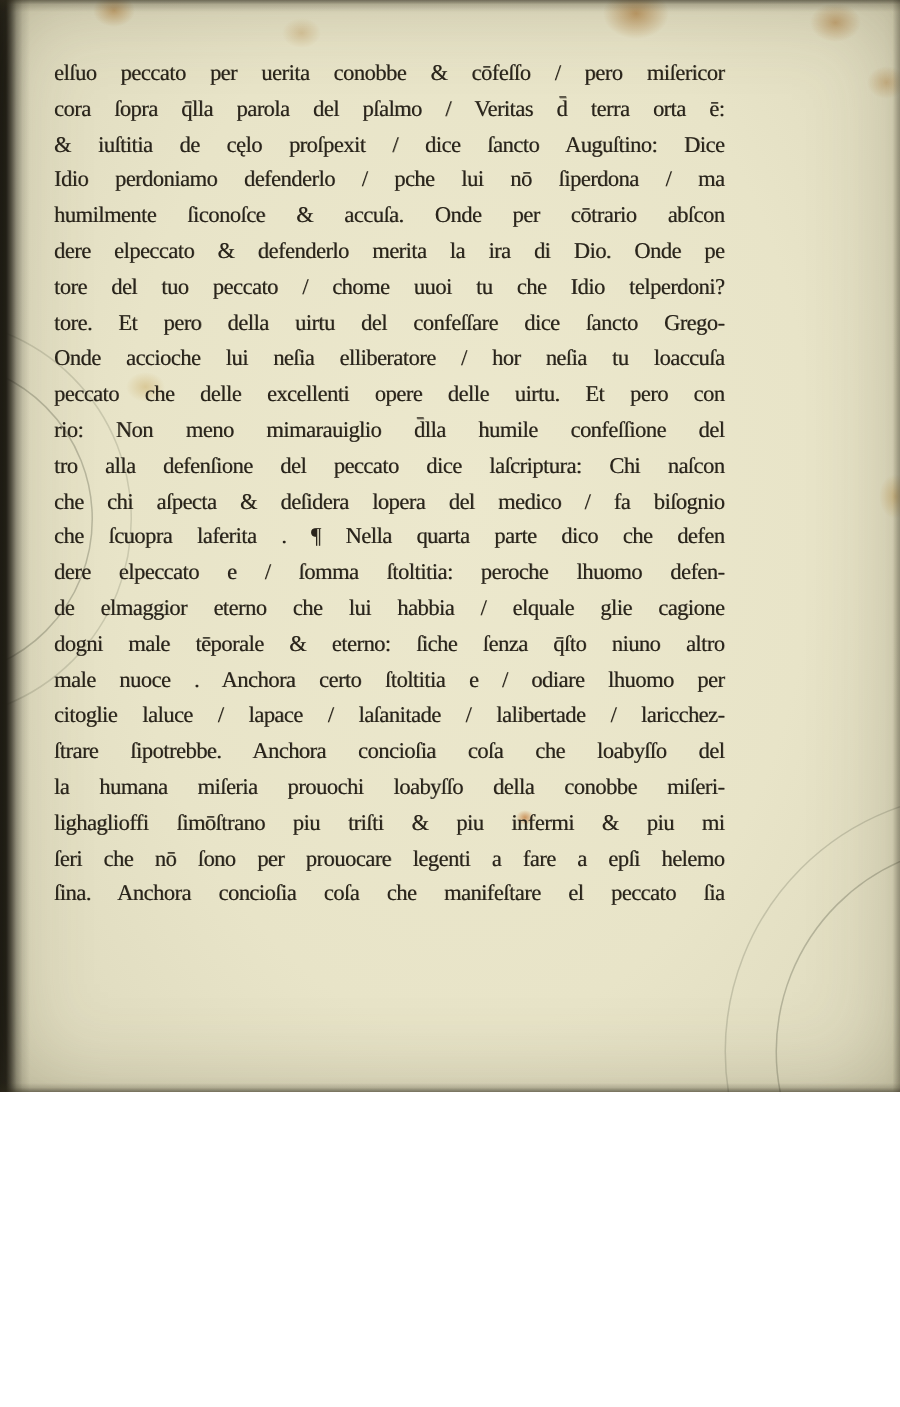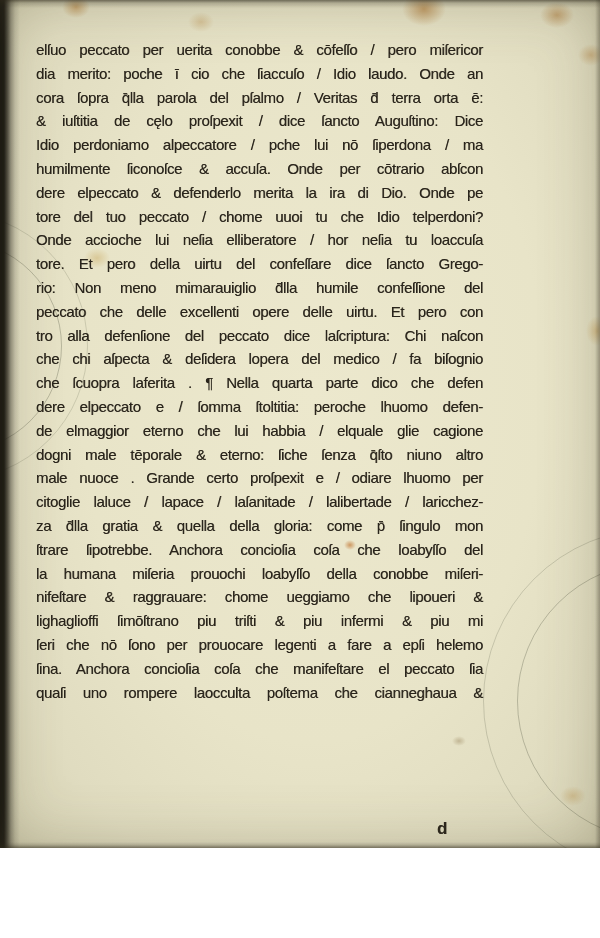--- a/index.html
+++ b/index.html
@@ -1,22 +1,22 @@
 <!DOCTYPE html>
 <html><head>
 <meta charset="utf-8">
 <style>
   html,body{margin:0;padding:0;}
   .photo{
     position:relative;
-    width:600px;height:848px;
+    width:600px;height:728px;
     overflow:hidden;
     background:
       radial-gradient(ellipse 420px 640px at 52% 46%, #ece8cd 0%, #e8e4c8 55%, #e0dcc0 82%, #d6d2b4 100%);
-    font-family:Liberation Sans, sans-serif;
+    font-family:Liberation Serif, serif;
   }
   
   .photo::after{
     content:"";position:absolute;inset:0;pointer-events:none;
     box-shadow:inset 0 0 60px rgba(90,84,55,0.30), inset 0 0 10px rgba(90,84,55,0.18);
   }
   .edge-left{
     position:absolute;left:0;top:0;width:20px;height:938px;
     background:linear-gradient(to right,
       #0e0d09 0px,#171510 4px,rgba(23,21,16,0.75) 7px,
@@ -93,47 +93,43 @@
   <div class="stain s6"></div>
   <div class="stain s7"></div>
   <div class="stain s8"></div>
   <div class="stain s9"></div>
   <div class="stain s10"></div>
   <div class="stain s11"></div>
   <div class="stain s12"></div>
 
   <div class="textblock">
       <div class="line">elſuo peccato per uerita conobbe &amp; cōfeſſo / pero miſericor</div>
-      <div class="line">dia merito: poche ī cio che ſiaccuſo / Idio laudo. Onde an</div>
       <div class="line">cora ſopra q̄lla parola del pſalmo / Veritas d̄ terra orta ē:</div>
       <div class="line">&amp; iuſtitia de cęlo proſpexit / dice ſancto Auguſtino: Dice</div>
-      <div class="line">Idio perdoniamo alpeccatore / pche lui nō ſiperdona / ma</div>
+      <div class="line">Idio perdoniamo defenderlo / pche lui nō ſiperdona / ma</div>
       <div class="line">humilmente ſiconoſce &amp; accuſa. Onde per cōtrario abſcon</div>
       <div class="line">dere elpeccato &amp; defenderlo merita la ira di Dio. Onde pe</div>
       <div class="line">tore del tuo peccato / chome uuoi tu che Idio telperdoni?</div>
+      <div class="line">tore. Et pero della uirtu del confeſſare dice ſancto Grego-</div>
       <div class="line">Onde accioche lui neſia elliberatore / hor neſia tu loaccuſa</div>
-      <div class="line">tore. Et pero della uirtu del confeſſare dice ſancto Grego-</div>
+      <div class="line">peccato che delle excellenti opere delle uirtu. Et pero con</div>
       <div class="line">rio: Non meno mimarauiglio d̄lla humile confeſſione del</div>
-      <div class="line">peccato che delle excellenti opere delle uirtu. Et pero con</div>
       <div class="line">tro alla defenſione del peccato dice laſcriptura: Chi naſcon</div>
       <div class="line">che chi aſpecta &amp; deſidera lopera del medico / fa biſognio</div>
       <div class="line">che ſcuopra laferita . ¶ Nella quarta parte dico che defen</div>
       <div class="line">dere elpeccato e / ſomma ſtoltitia: peroche lhuomo defen-</div>
       <div class="line">de elmaggior eterno che lui habbia / elquale glie cagione</div>
       <div class="line">dogni male tēporale &amp; eterno: ſiche ſenza q̄ſto niuno altro</div>
-      <div class="line">male nuoce . Grande certo proſpexit e / odiare lhuomo per</div>
+      <div class="line">male nuoce . Anchora certo ſtoltitia e / odiare lhuomo per</div>
       <div class="line">citoglie laluce / lapace / laſanitade / lalibertade / laricchez-</div>
-      <div class="line">za d̄lla gratia &amp; quella della gloria: come p̄ ſingulo mon</div>
       <div class="line">ſtrare ſipotrebbe. Anchora concioſia coſa che loabyſſo del</div>
       <div class="line">la humana miſeria prouochi loabyſſo della conobbe miſeri-</div>
-      <div class="line">nifeſtare &amp; raggrauare: chome ueggiamo che lipoueri &amp;</div>
       <div class="line">lighaglioffi ſimōſtrano piu triſti &amp; piu infermi &amp; piu mi</div>
       <div class="line">ſeri che nō ſono per prouocare legenti a fare a epſi helemo</div>
       <div class="line">ſina. Anchora concioſia coſa che manifeſtare el peccato ſia</div>
-      <div class="line">quaſi uno rompere laocculta poſtema che cianneghaua &amp;</div>
     </div>
 
   <div class="signature">d</div>
 
   <div class="edge-left"></div>
   <div class="edge-top"></div>
   <div class="edge-bottom"></div>
   <div class="edge-right"></div>
 </div>
 

